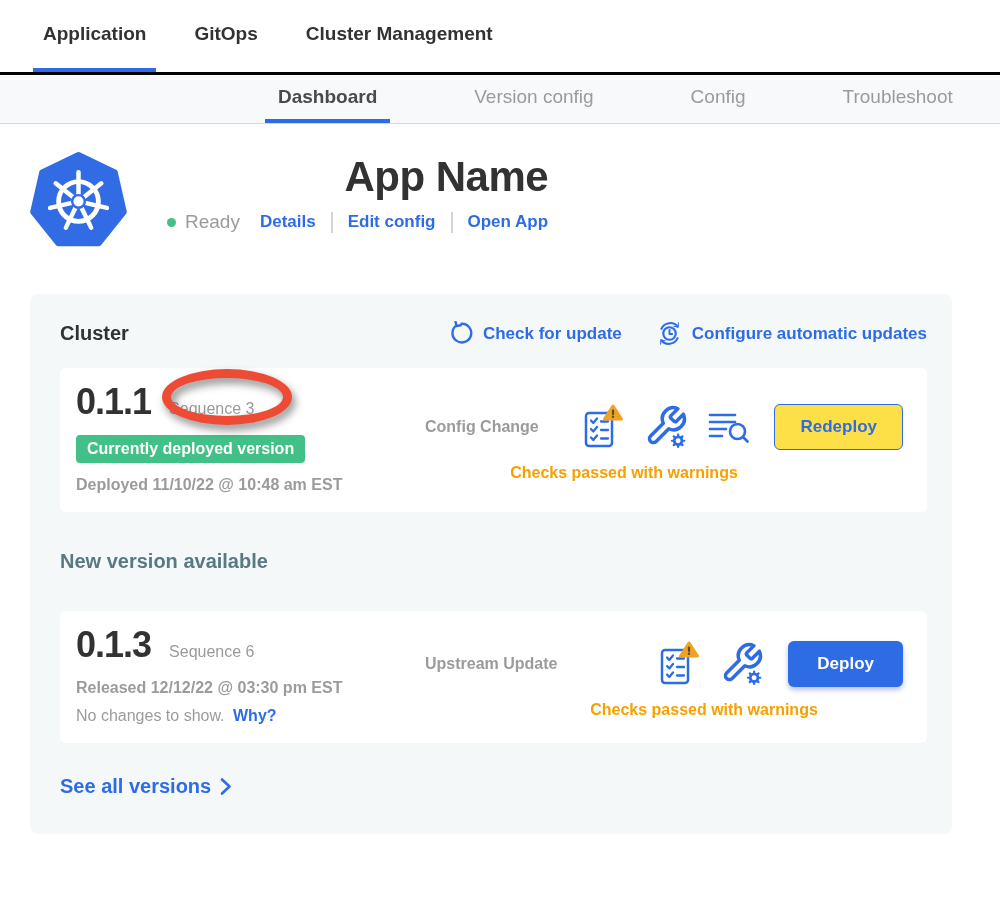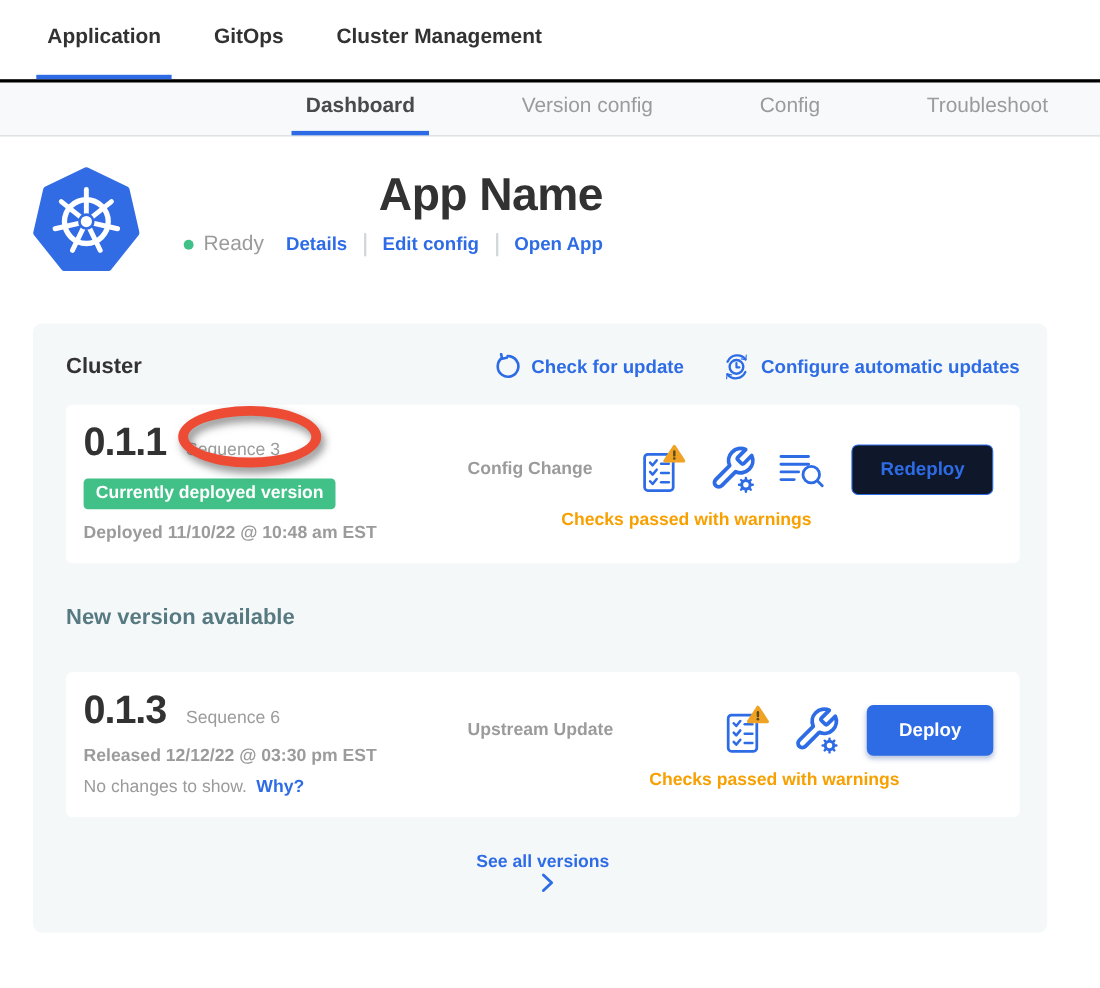--- a/index.html
+++ b/index.html
@@ -79,25 +79,25 @@
   .icon-group { margin-left:auto; display:flex; align-items:center; }
   .icon-group > .vicon { margin-left:20px; cursor:pointer; }
   .checks-text { font-size:16px; font-weight:700; color:#f7a000; margin-top:14px; text-align:center; }
   .checks-text.shift-left { padding-right:80px; }
   .checks-text.shift-right { padding-left:80px; }
   .btn {
     font-family:"Liberation Sans", sans-serif;
     font-size:17px; font-weight:700; border-radius:6px; cursor:pointer;
     padding:12px 25px; margin-left:24px;
   }
-  .btn-outline { background:#0f172a; color:#2e6ce6; border:1.5px solid #2e6ce6; }
+  .btn-outline { background:#fde047; color:#2e6ce6; border:1.5px solid #2e6ce6; }
   .btn-solid { background:#2e6ce6; color:#fff; border:none; box-shadow:0 3px 5px rgba(50,80,160,0.35); padding:13px 29px; }
   .new-version-heading { font-size:20px; font-weight:700; color:#577981; margin:38px 0 0 0; }
   .card-available { margin-top:38px; }
-  .see-all { display:flex; align-items:center; margin-top:32px; font-size:16px; font-weight:700; color:#2e6ce6; cursor:pointer;flex-direction:column; }
+  .see-all { display:flex; align-items:center; margin-top:32px; font-size:20px; font-weight:700; color:#2e6ce6; cursor:pointer; }
   .see-all svg { margin-left:9px; }
   svg { display:block; }
 </style>
 </head>
 <body>
 
 <nav class="top-nav">
   <div class="tab active">Application</div>
   <div class="tab">GitOps</div>
   <div class="tab">Cluster Management</div>

